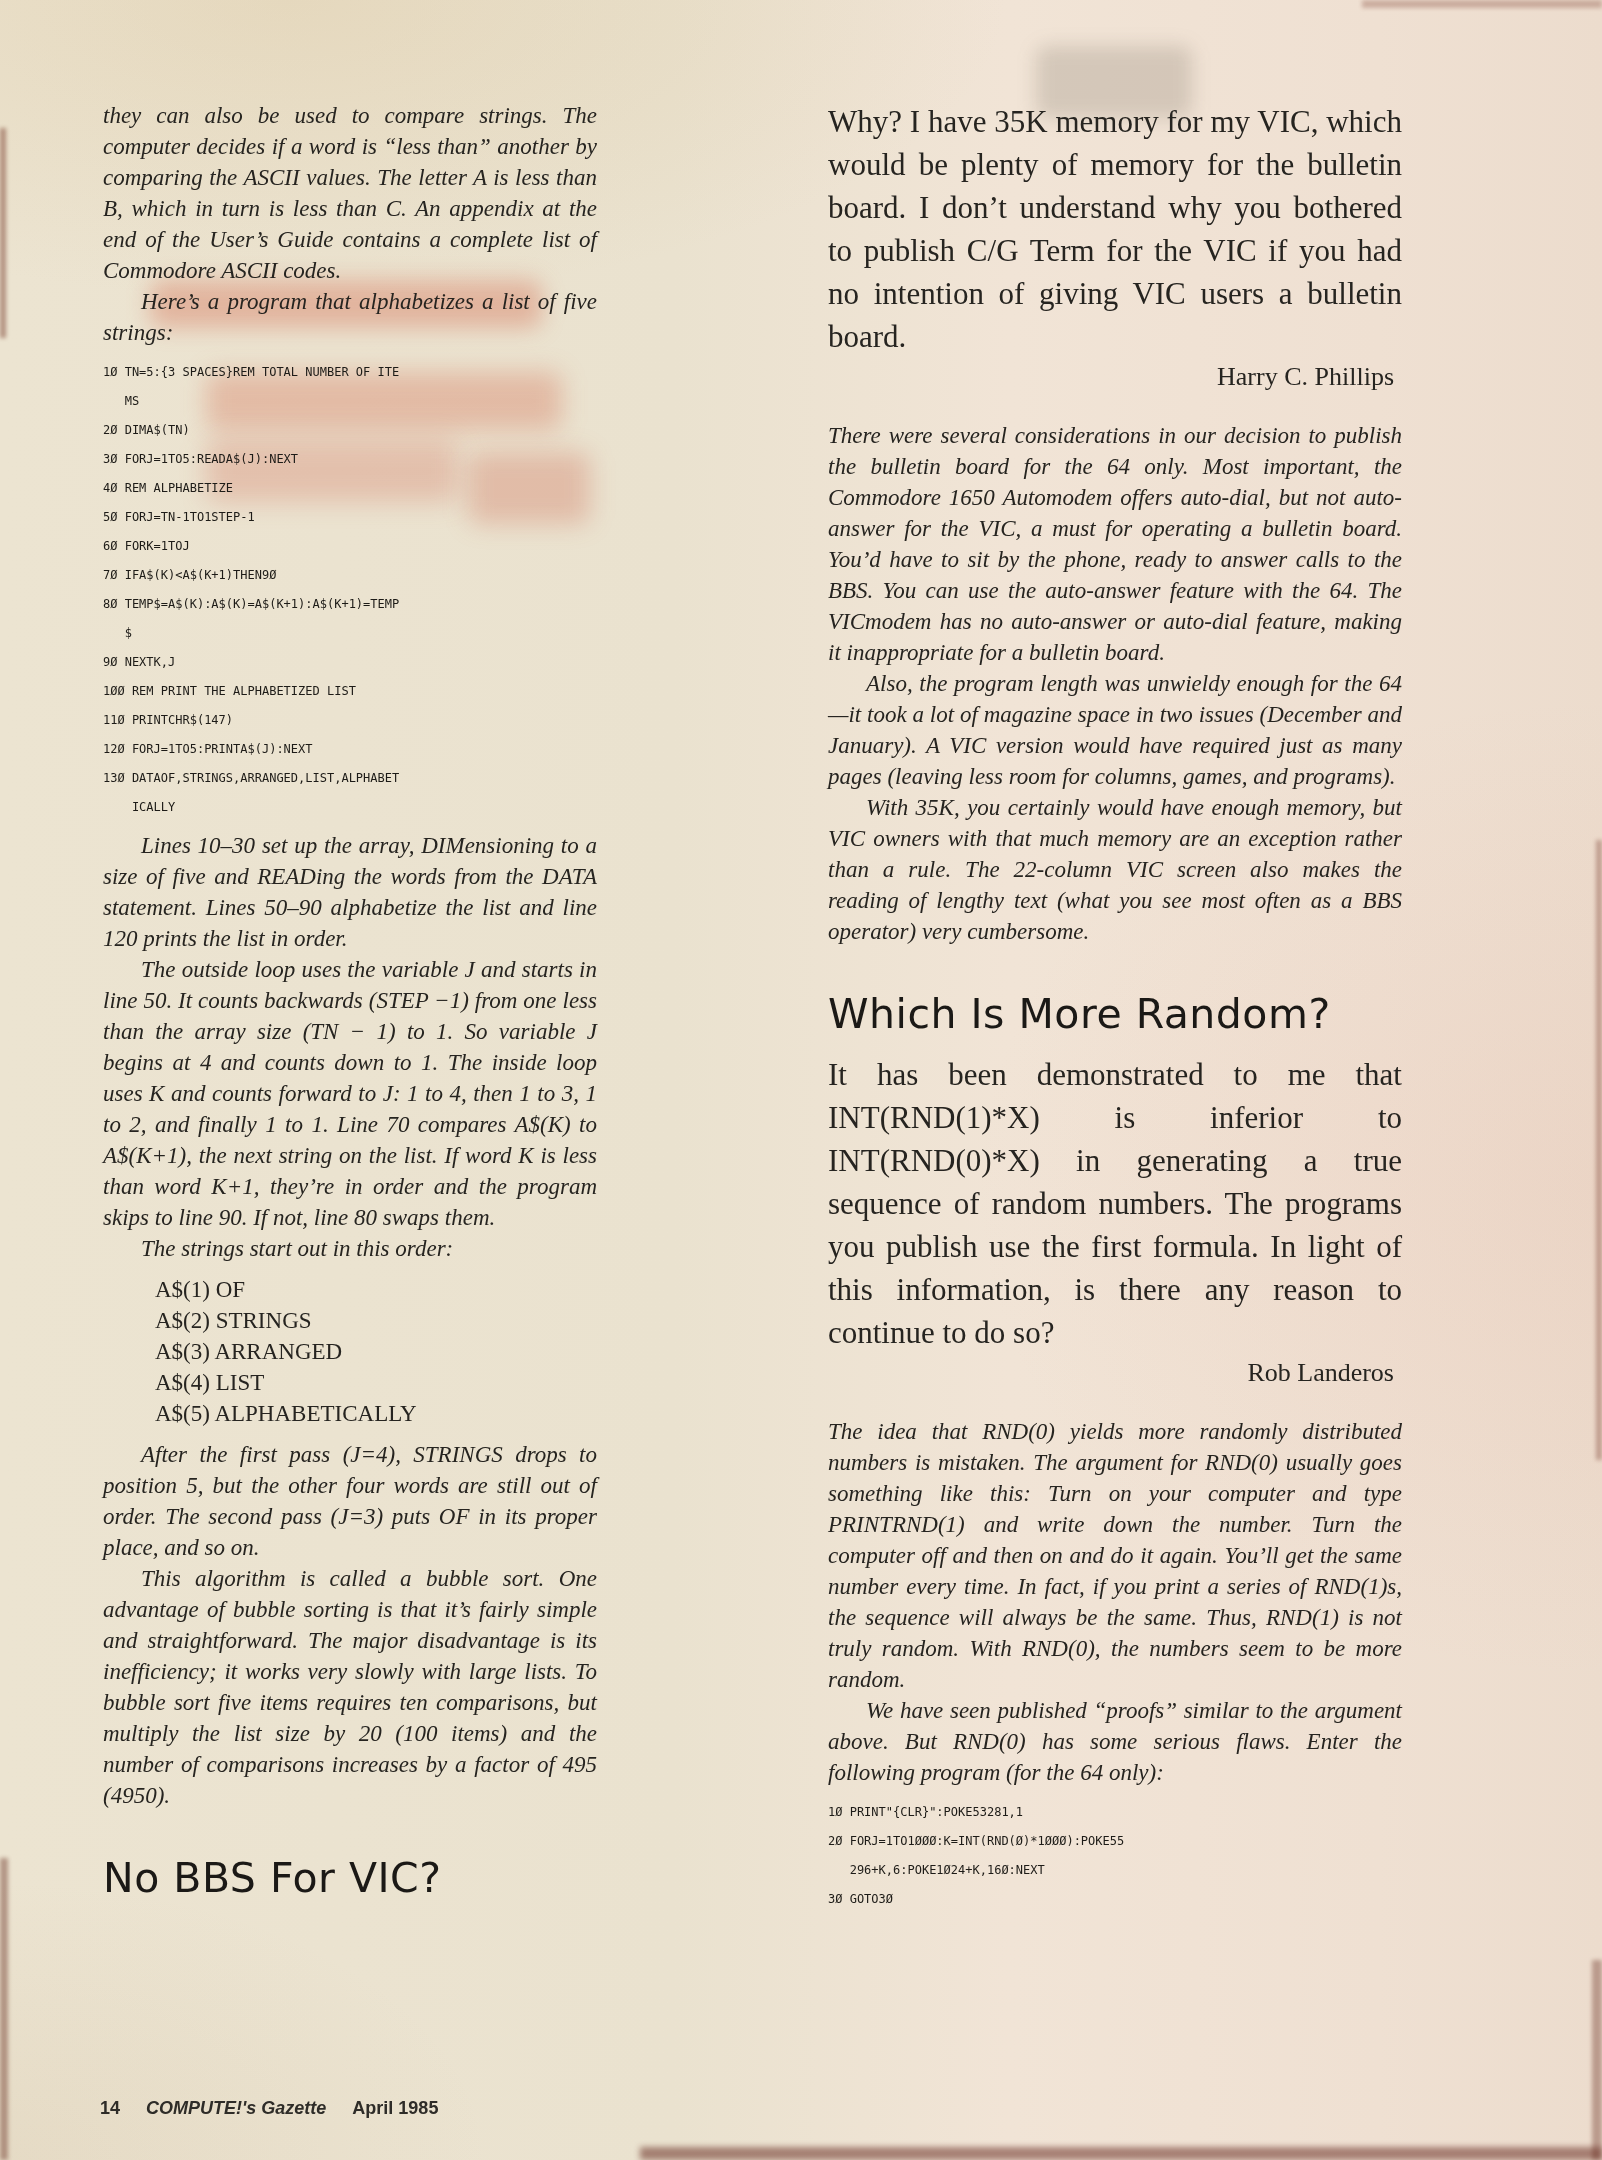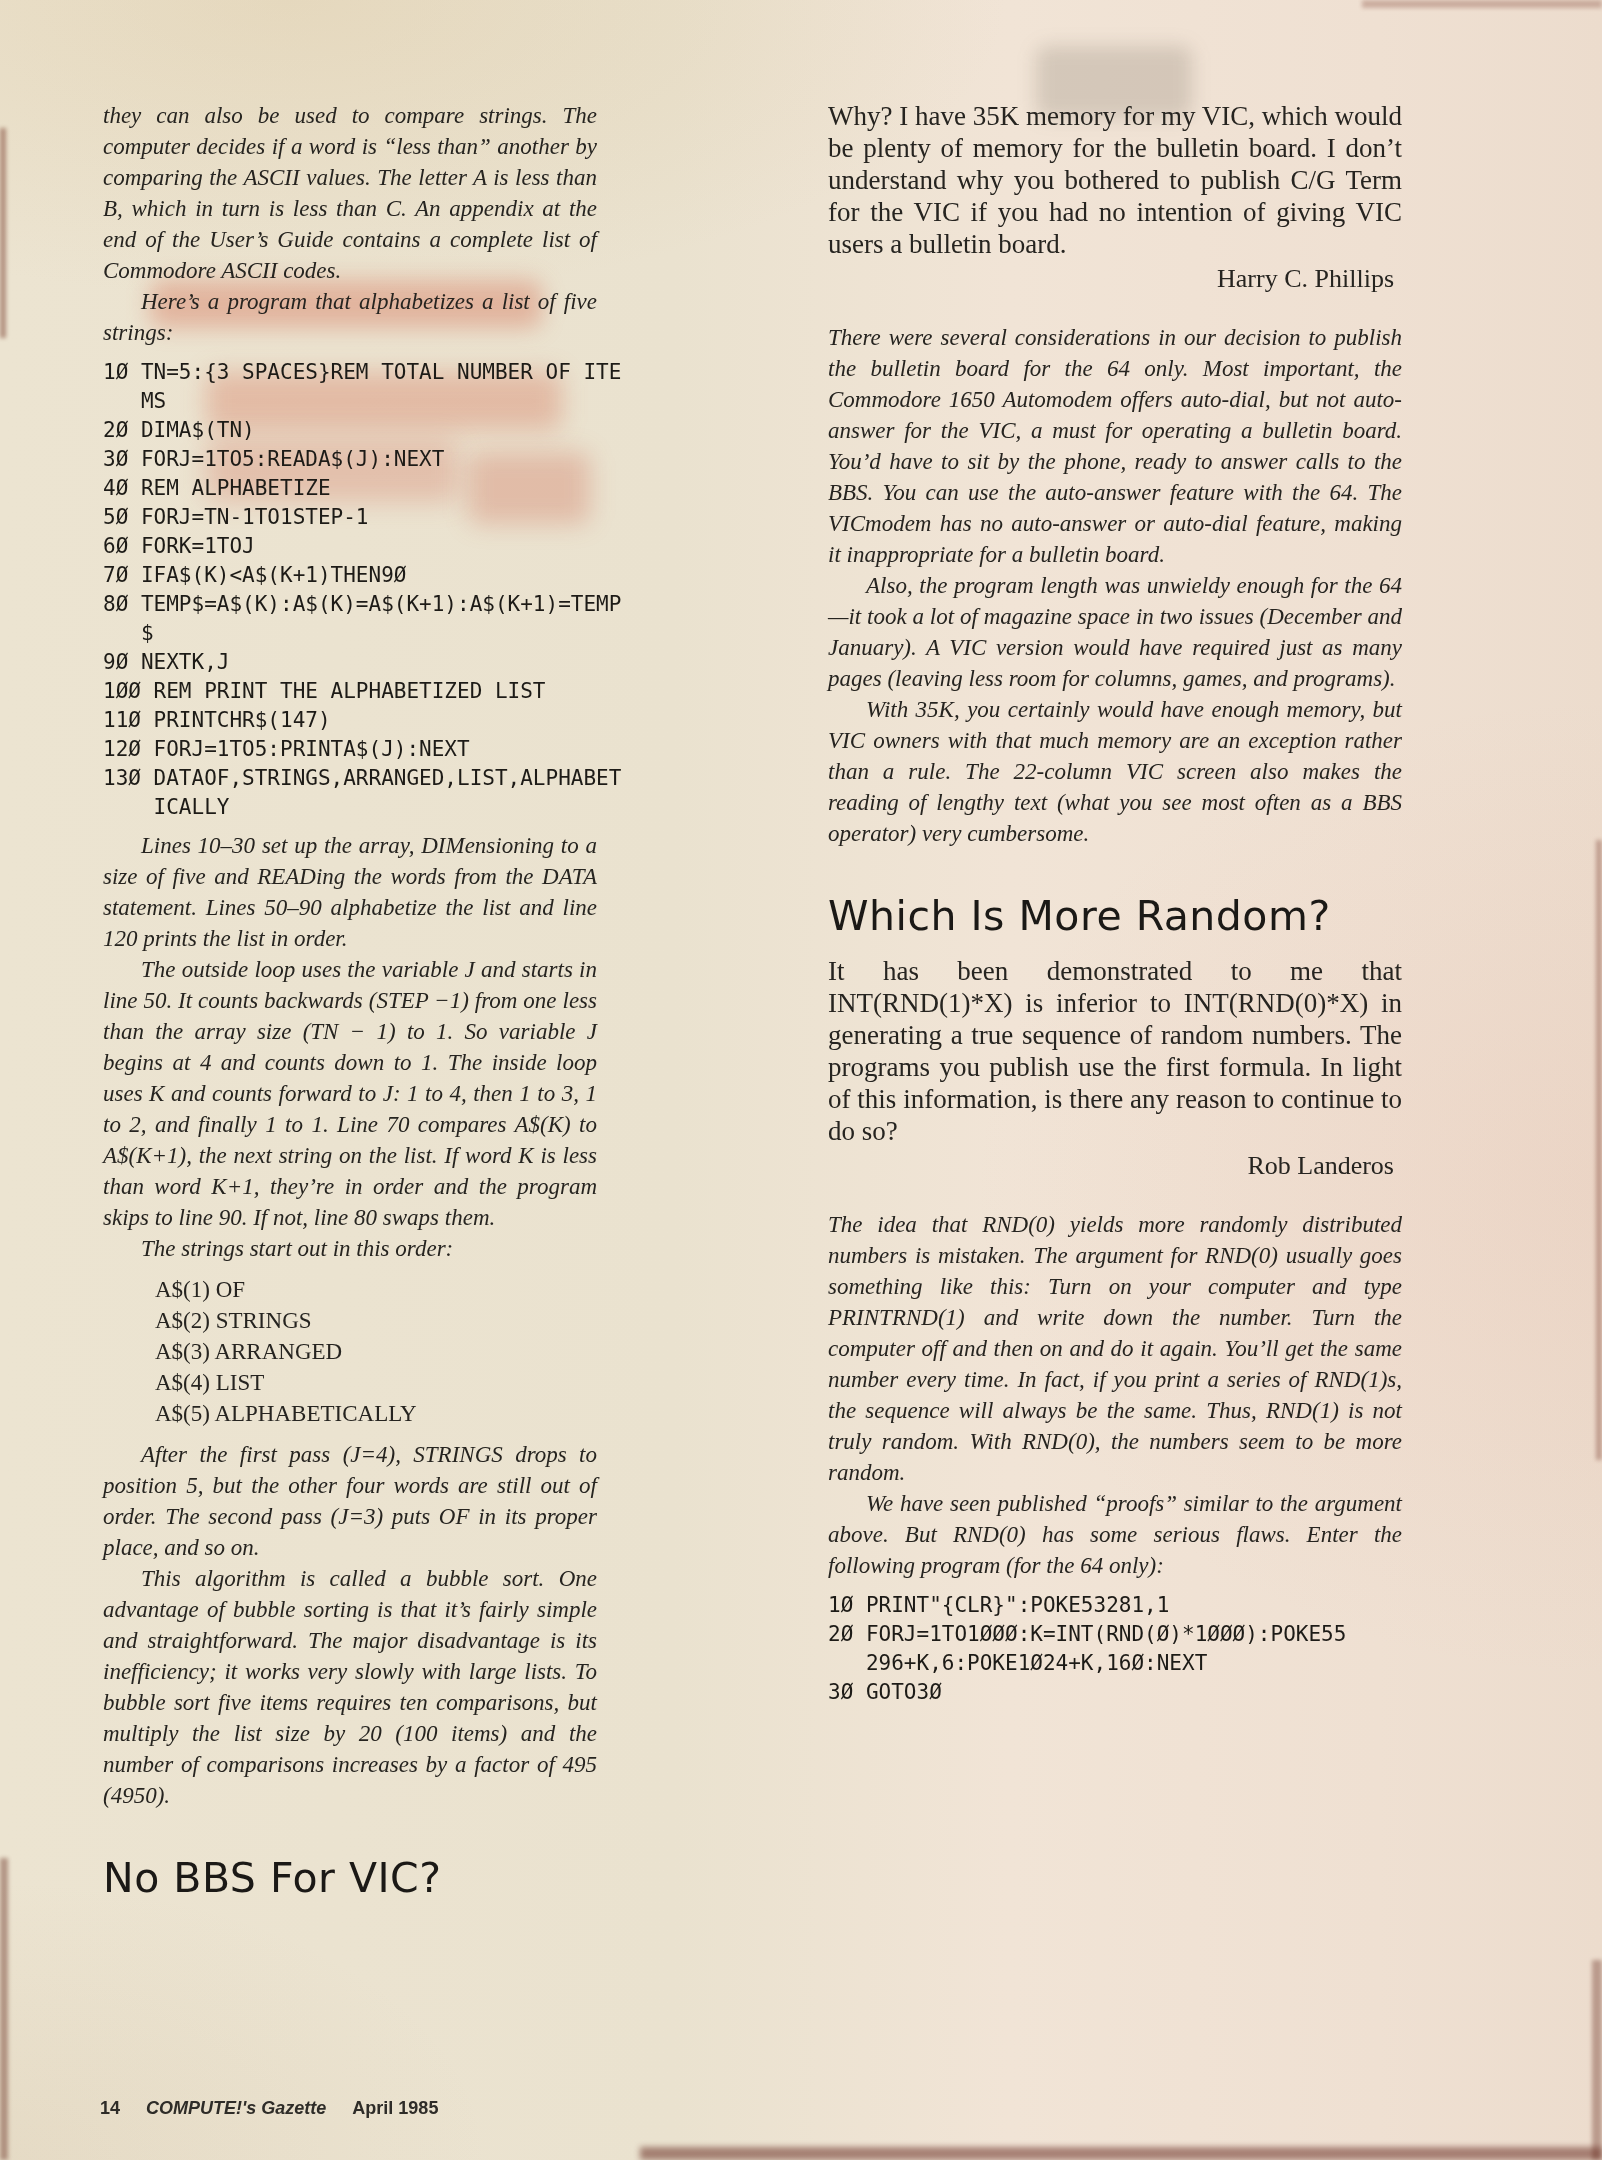--- a/index.html
+++ b/index.html
@@ -20,25 +20,25 @@
     background:
       radial-gradient(1200px 500px at 18% 0%, rgba(214,188,142,0.28), rgba(0,0,0,0) 60%),
       radial-gradient(900px 700px at 100% 55%, rgba(226,168,150,0.15), rgba(0,0,0,0) 70%),
       radial-gradient(700px 400px at 0% 100%, rgba(180,150,110,0.12), rgba(0,0,0,0) 70%);
   }
   .col{position:absolute;top:100px;}
   .col-left{left:103px;width:494px;}
   .col-right{left:828px;width:574px;}
   .para{margin:0;text-align:justify;}
   .para.italic{font-style:italic;font-size:23px;line-height:31px;}
-  .para.roman{font-style:normal;font-size:27px;line-height:32px;}
+  .para.roman{font-style:normal;font-size:31px;line-height:43px;}
   .para.indent{text-indent:38px;}
   .code{
     font-family:"DejaVu Sans Mono",monospace;
-    font-size:21px;line-height:29px;
+    font-size:12px;line-height:29px;
     color:#1d1b17;
     margin:10px 0 8px 0;
     white-space:pre;
     letter-spacing:0px;
   }
   .bold-list{margin:10px 0 10px 52px;}
   .bold-list div{
     font-weight:normal;font-size:23px;line-height:31px;font-style:normal;
   }
   .slab{

